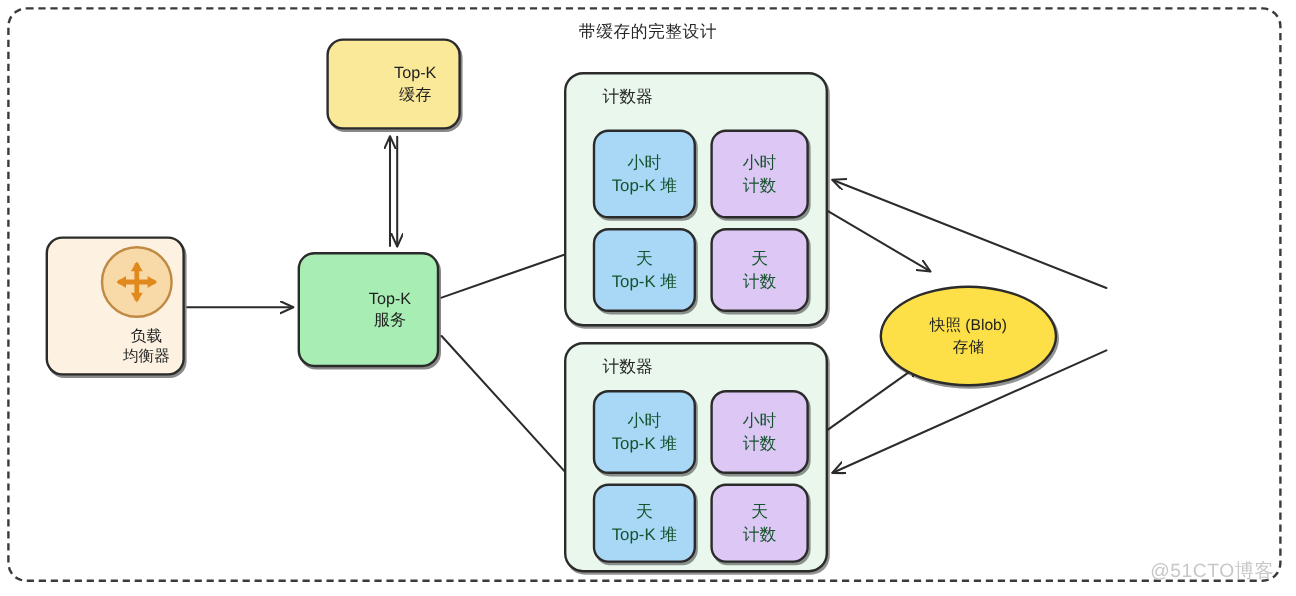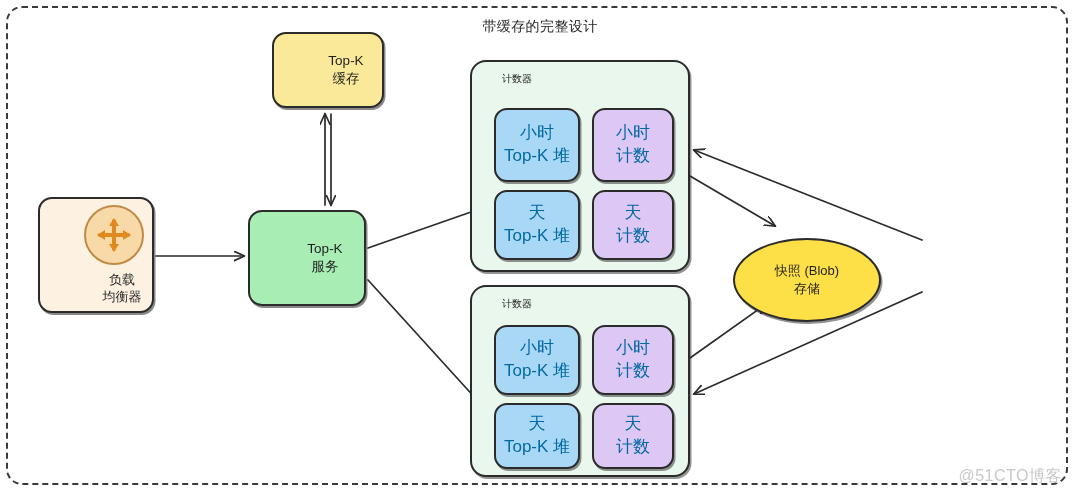--- a/index.html
+++ b/index.html
@@ -95,36 +95,36 @@
     box-sizing: border-box;
     border: 2px solid #2b2b2b;
     border-radius: 16px;
     background: #eaf7ec;
     box-shadow: 1.5px 2px 0 rgba(40,40,40,0.5);
   }
   .group-label {
     position: absolute;
     left: 30px;
     top: 10px;
-    font-size: 10px;
+    font-size: 14px;
     color: #262626;
   }
   #group1 { left: 470px; top: 60px; width: 220px; height: 212px; }
   #group2 { left: 470px; top: 285px; width: 220px; height: 192px; }
   .cell {
     position: absolute;
     box-sizing: border-box;
     border: 2px solid #2b2b2b;
     border-radius: 13px;
     display: flex;
     align-items: center;
     justify-content: center;
     text-align: center;
-    font-size: 17px;
-    color: #0369a1;
+    font-size: 14px;
+    color: #14532d;
     line-height: 1.35;
     white-space: pre-line;
     box-shadow: 1.5px 2px 0 rgba(40,40,40,0.5);
   }
   .cell.heap { background: #a9d8f7; }
   .cell.count { background: #ddc8f5; }
   
   .ellipse {
     position: absolute;
     box-sizing: border-box;

